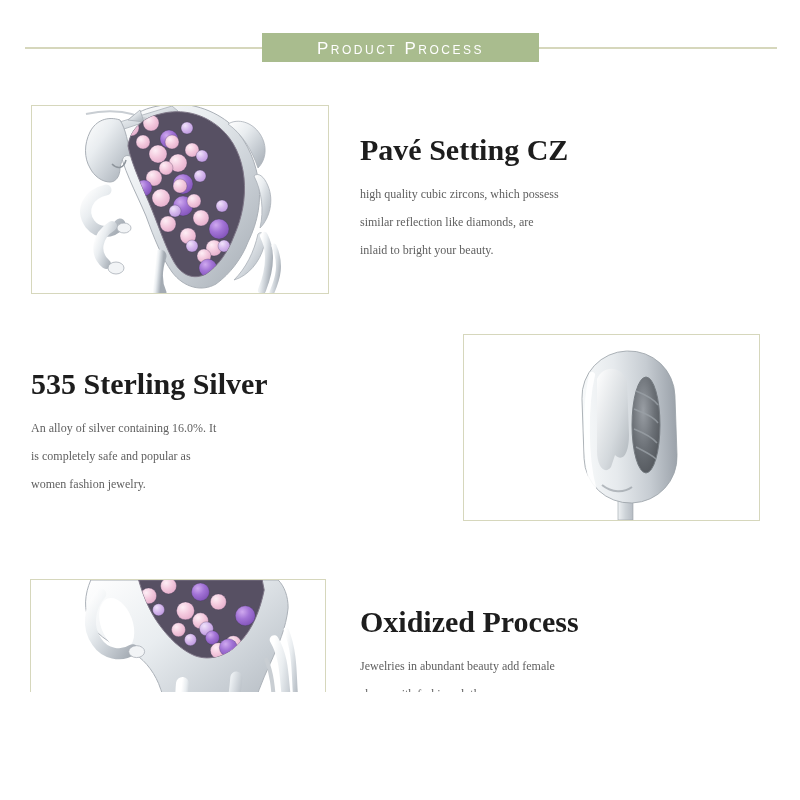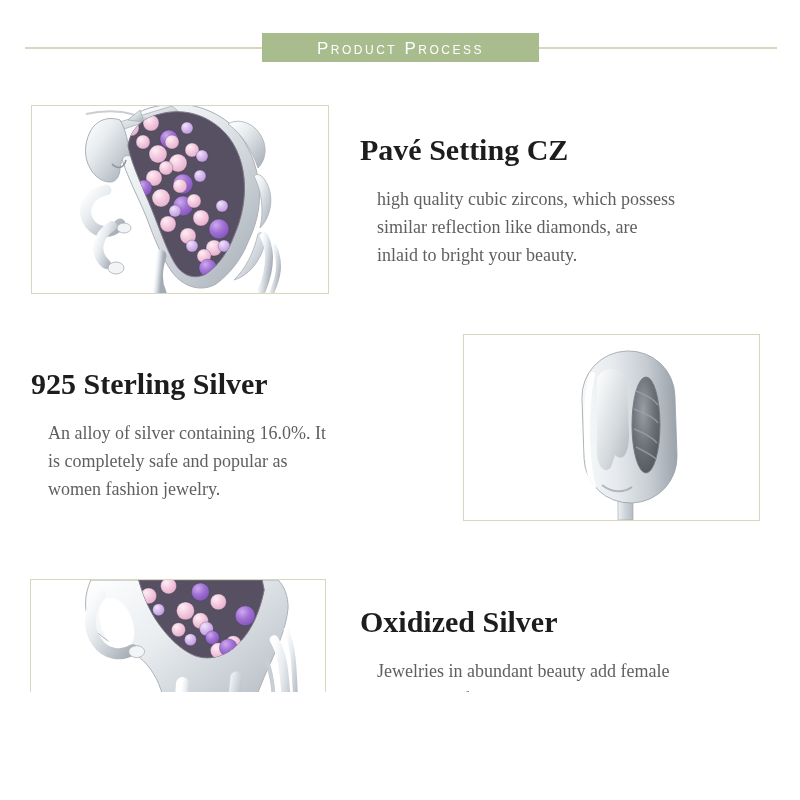--- a/index.html
+++ b/index.html
@@ -45,22 +45,22 @@
   .tblock.t1{left:360px;top:132px;}
   .tblock.t2{left:31px;top:366px;}
   .tblock.t3{left:360px;top:604px;}
   .tblock h2{
     font-family:"Liberation Serif",serif;font-weight:700;
     font-size:30px;line-height:36px;color:var(--heading-text);
     margin:0 0 12px 0;
   }
   .tblock p{
     font-family:"Liberation Serif",serif;
-    font-size:18px;line-height:28px;color:var(--body-text);
-    white-space:pre-line;margin:17px;
+    font-size:12px;line-height:28px;color:var(--body-text);
+    white-space:pre-line;margin:0;
   }
 </style>
 </head>
 <body>
 
 <div class="page">
 
   <div class="hline left"></div>
   <div class="banner">
     <span>Product Process</span>
@@ -160,21 +160,21 @@
   </div>
 
   <div class="tblock t1">
     <h2>Pavé Setting CZ</h2>
     <p>high quality cubic zircons, which possess
 similar reflection like diamonds, are
 inlaid to bright your beauty.</p>
   </div>
 
   <div class="tblock t2">
-    <h2>925 Sterling Silver</h2>
+    <h2>535 Sterling Silver</h2>
     <p>An alloy of silver containing 16.0%. It
 is completely safe and popular as
 women fashion jewelry.</p>
   </div>
 
   <div class="frame f2">
     <svg viewBox="0 0 295 185" preserveAspectRatio="none">
       <defs>
         <linearGradient id="bGrad" x1="0" y1="0" x2="1" y2="0">
           <stop offset="0" stop-color="#f7f9fa"></stop>
@@ -259,18 +259,18 @@
       <path d="M206,98 C204,122 200,146 192,166" fill="none" stroke="url(#sGrad)" stroke-width="12" stroke-linecap="round"></path>
       <ellipse cx="188" cy="170" rx="9" ry="6" fill="#f2f4f6" stroke="#aab0b7" stroke-width=".8"></ellipse>
 
       <path d="M244,60 C258,84 252,112 260,136 C264,152 258,170 248,182" fill="none" stroke="url(#sGrad)" stroke-width="9" stroke-linecap="round"></path>
       <path d="M256,50 C268,80 262,110 268,136" fill="none" stroke="url(#sGrad)" stroke-width="5" stroke-linecap="round"></path>
       <path d="M236,80 C246,104 242,130 248,154" fill="none" stroke="#c9ced3" stroke-width="4" stroke-linecap="round"></path>
     </svg>
   </div>
 
   <div class="tblock t3">
-    <h2>Oxidized Silver</h2>
+    <h2>Oxidized Process</h2>
     <p>Jewelries in abundant beauty add female
 charm with fashion clothes.</p>
   </div>
 
 </div>
 
 </body></html>

